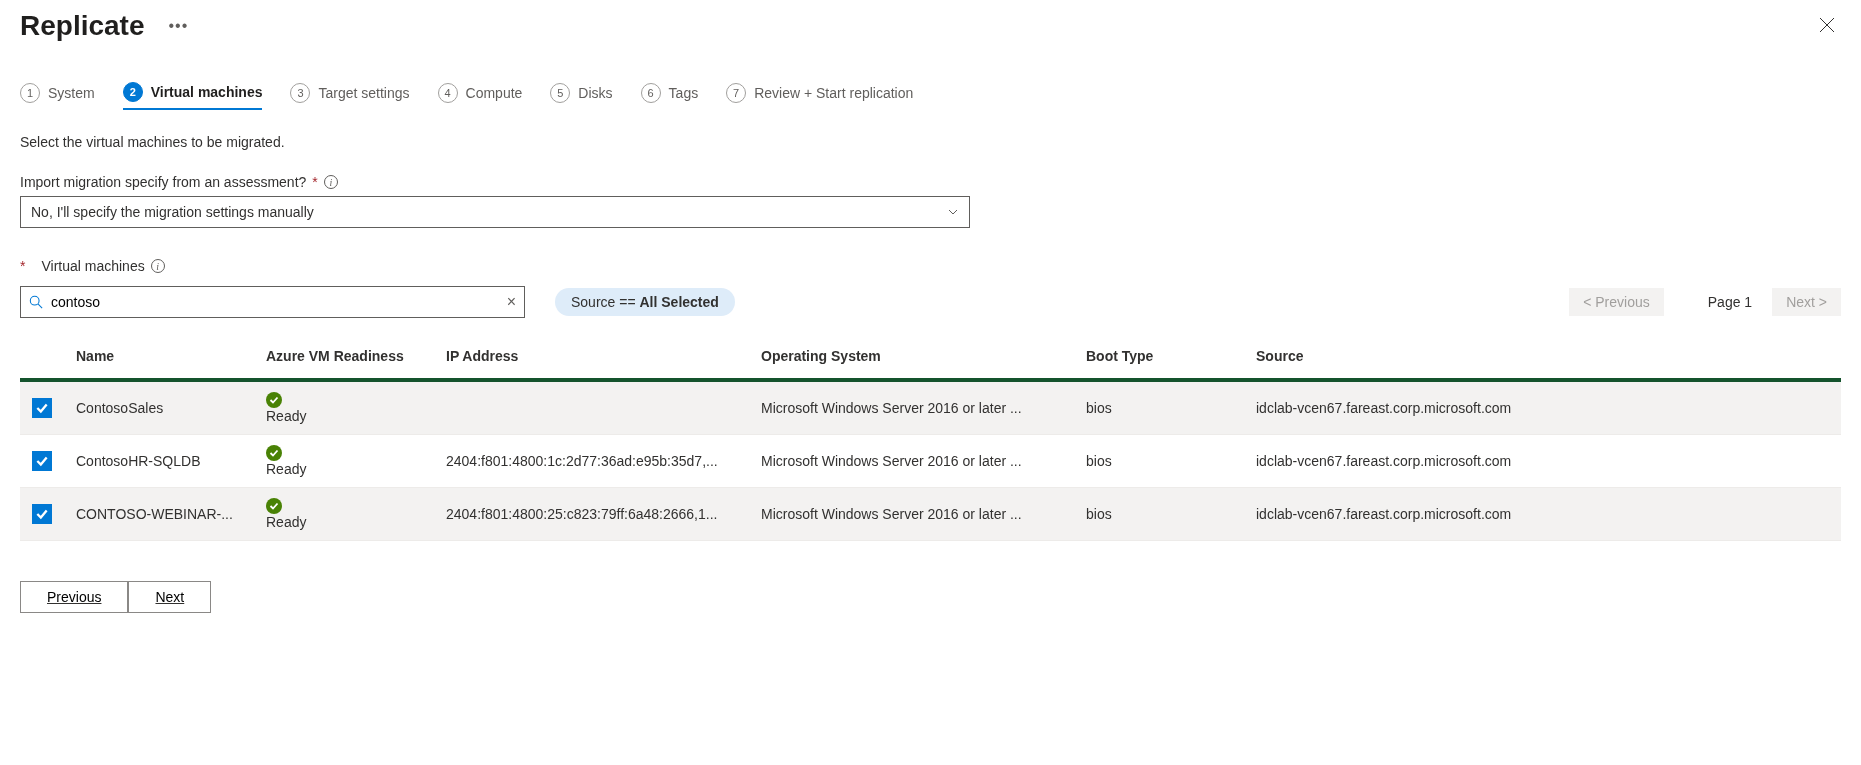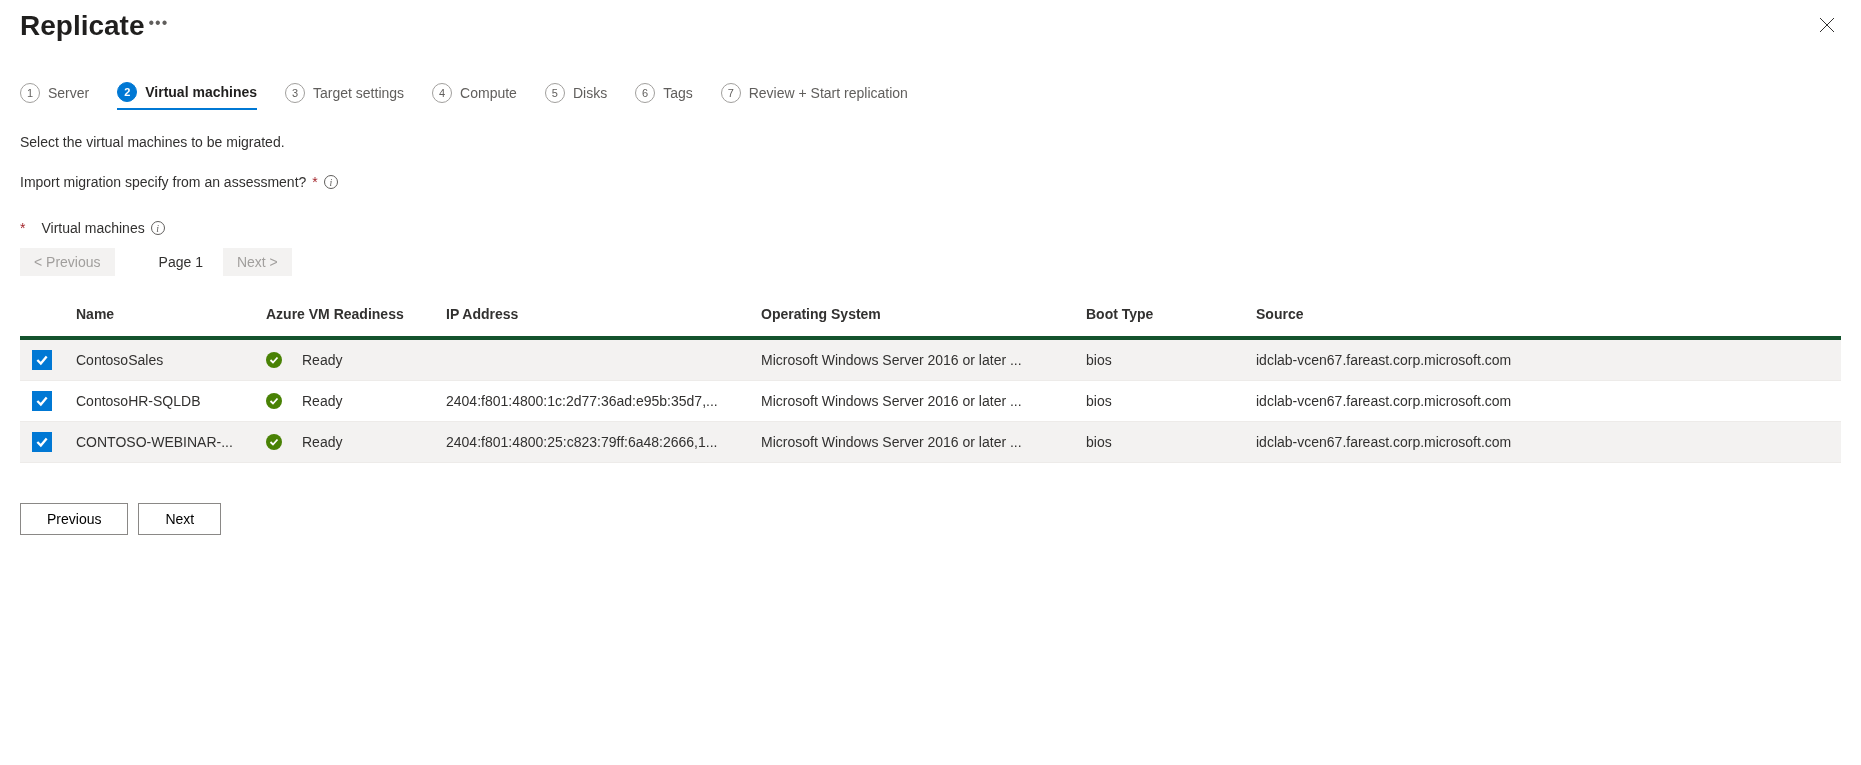--- a/index.html
+++ b/index.html
@@ -12,21 +12,22 @@
     padding: 10px 20px 20px 20px;
   }
   .header-row {
     display: flex;
     align-items: center;
     justify-content: space-between;
     margin-bottom: 40px;
   }
   .header-left {
     display: flex;
-    align-items: flex-start;
+    align-items: center;
+    gap: 20px;
   }
   .page-title {
     font-size: 28px;
     font-weight: 600;
     color: #201f1e;
     margin: 0;
   }
   .ellipsis-btn {
     font-size: 16px;
     color: #605e5c;
@@ -219,36 +220,36 @@
   .checkbox {
     width: 20px;
     height: 20px;
     background: #0078d4;
     display: flex;
     align-items: center;
     justify-content: center;
     cursor: pointer;
   }
   .checkbox svg { width: 14px; height: 14px; color: #fff; }
-  .ready-cell { display: flex; gap: 20px; }
+  .ready-cell { display: flex; gap: 0; flex-direction: column; }
   .ready-icon {
     width: 16px;
     height: 16px;
     background: #498205;
     border-radius: 50%;
     display: flex;
     align-items: center;
     justify-content: center;
   }
   .ready-icon svg { width: 10px; height: 10px; color: #fff; }
 
   .footer {
     margin-top: 40px;
     display: flex;
-    gap: 10px;
+    text-decoration: underline;
   }
   .footer-btn {
     background: #fff;
     border: 1px solid #8a8886;
     padding: 7px 26px;
     font-size: 14px;
     cursor: pointer;
     font-family: inherit;
   }
 </style>
@@ -264,21 +265,21 @@
     <svg viewBox="0 0 16 16" width="16" height="16" fill="none" stroke="currentColor" stroke-width="1">
         <line x1="1" y1="1" x2="15" y2="15"></line>
         <line x1="15" y1="1" x2="1" y2="15"></line>
       </svg>
   </span>
 </div>
 
 <div class="tabs">
   <div class="tab">
     <span class="tab-num">1</span>
-    <span>Server</span>
+    <span>System</span>
   </div>
   <div class="tab active">
     <span class="tab-num">2</span>
     <span>Virtual machines</span>
   </div>
   <div class="tab">
     <span class="tab-num">3</span>
     <span>Target settings</span>
   </div>
   <div class="tab">
@@ -300,29 +301,48 @@
 </div>
 
 <div class="instruction">Select the virtual machines to be migrated.</div>
 
 <div class="field-group">
   <div class="field-label">
     <span>Import migration specify from an assessment?</span>
     <span class="required">*</span>
     <span class="info-icon">i</span>
   </div>
+  <div class="dropdown">
+    <span>No, I'll specify the migration settings manually</span>
+    <svg class="dropdown-chevron" viewBox="0 0 12 12" fill="none" stroke="#605e5c" stroke-width="1">
+        <polyline points="2,4 6,8 10,4"></polyline>
+      </svg>
+  </div>
 </div>
 
 <div class="section-label">
   <span class="required">*</span>
   <span>Virtual machines</span>
   <span class="info-icon">i</span>
 </div>
 
 <div class="filter-row">
+  <div class="filter-left">
+    <div class="search-box">
+      <svg class="search-icon" viewBox="0 0 16 16" fill="none" stroke="currentColor" stroke-width="1.2">
+          <circle cx="6.5" cy="6.5" r="5"></circle>
+          <line x1="10.5" y1="10.5" x2="15" y2="15"></line>
+        </svg>
+      <input class="search-input" type="text" value="contoso" style="">
+      <span class="clear-x">×</span>
+    </div>
+    <div class="filter-pill">
+      <span>Source == </span><span class="bold">All Selected</span>
+    </div>
+  </div>
   <div class="pager">
     <button class="pager-btn">&lt; Previous</button>
     <span class="page-info">Page 1</span>
     <button class="pager-btn">Next &gt;</button>
   </div>
 </div>
 
 <table>
   <thead>
     <tr>

